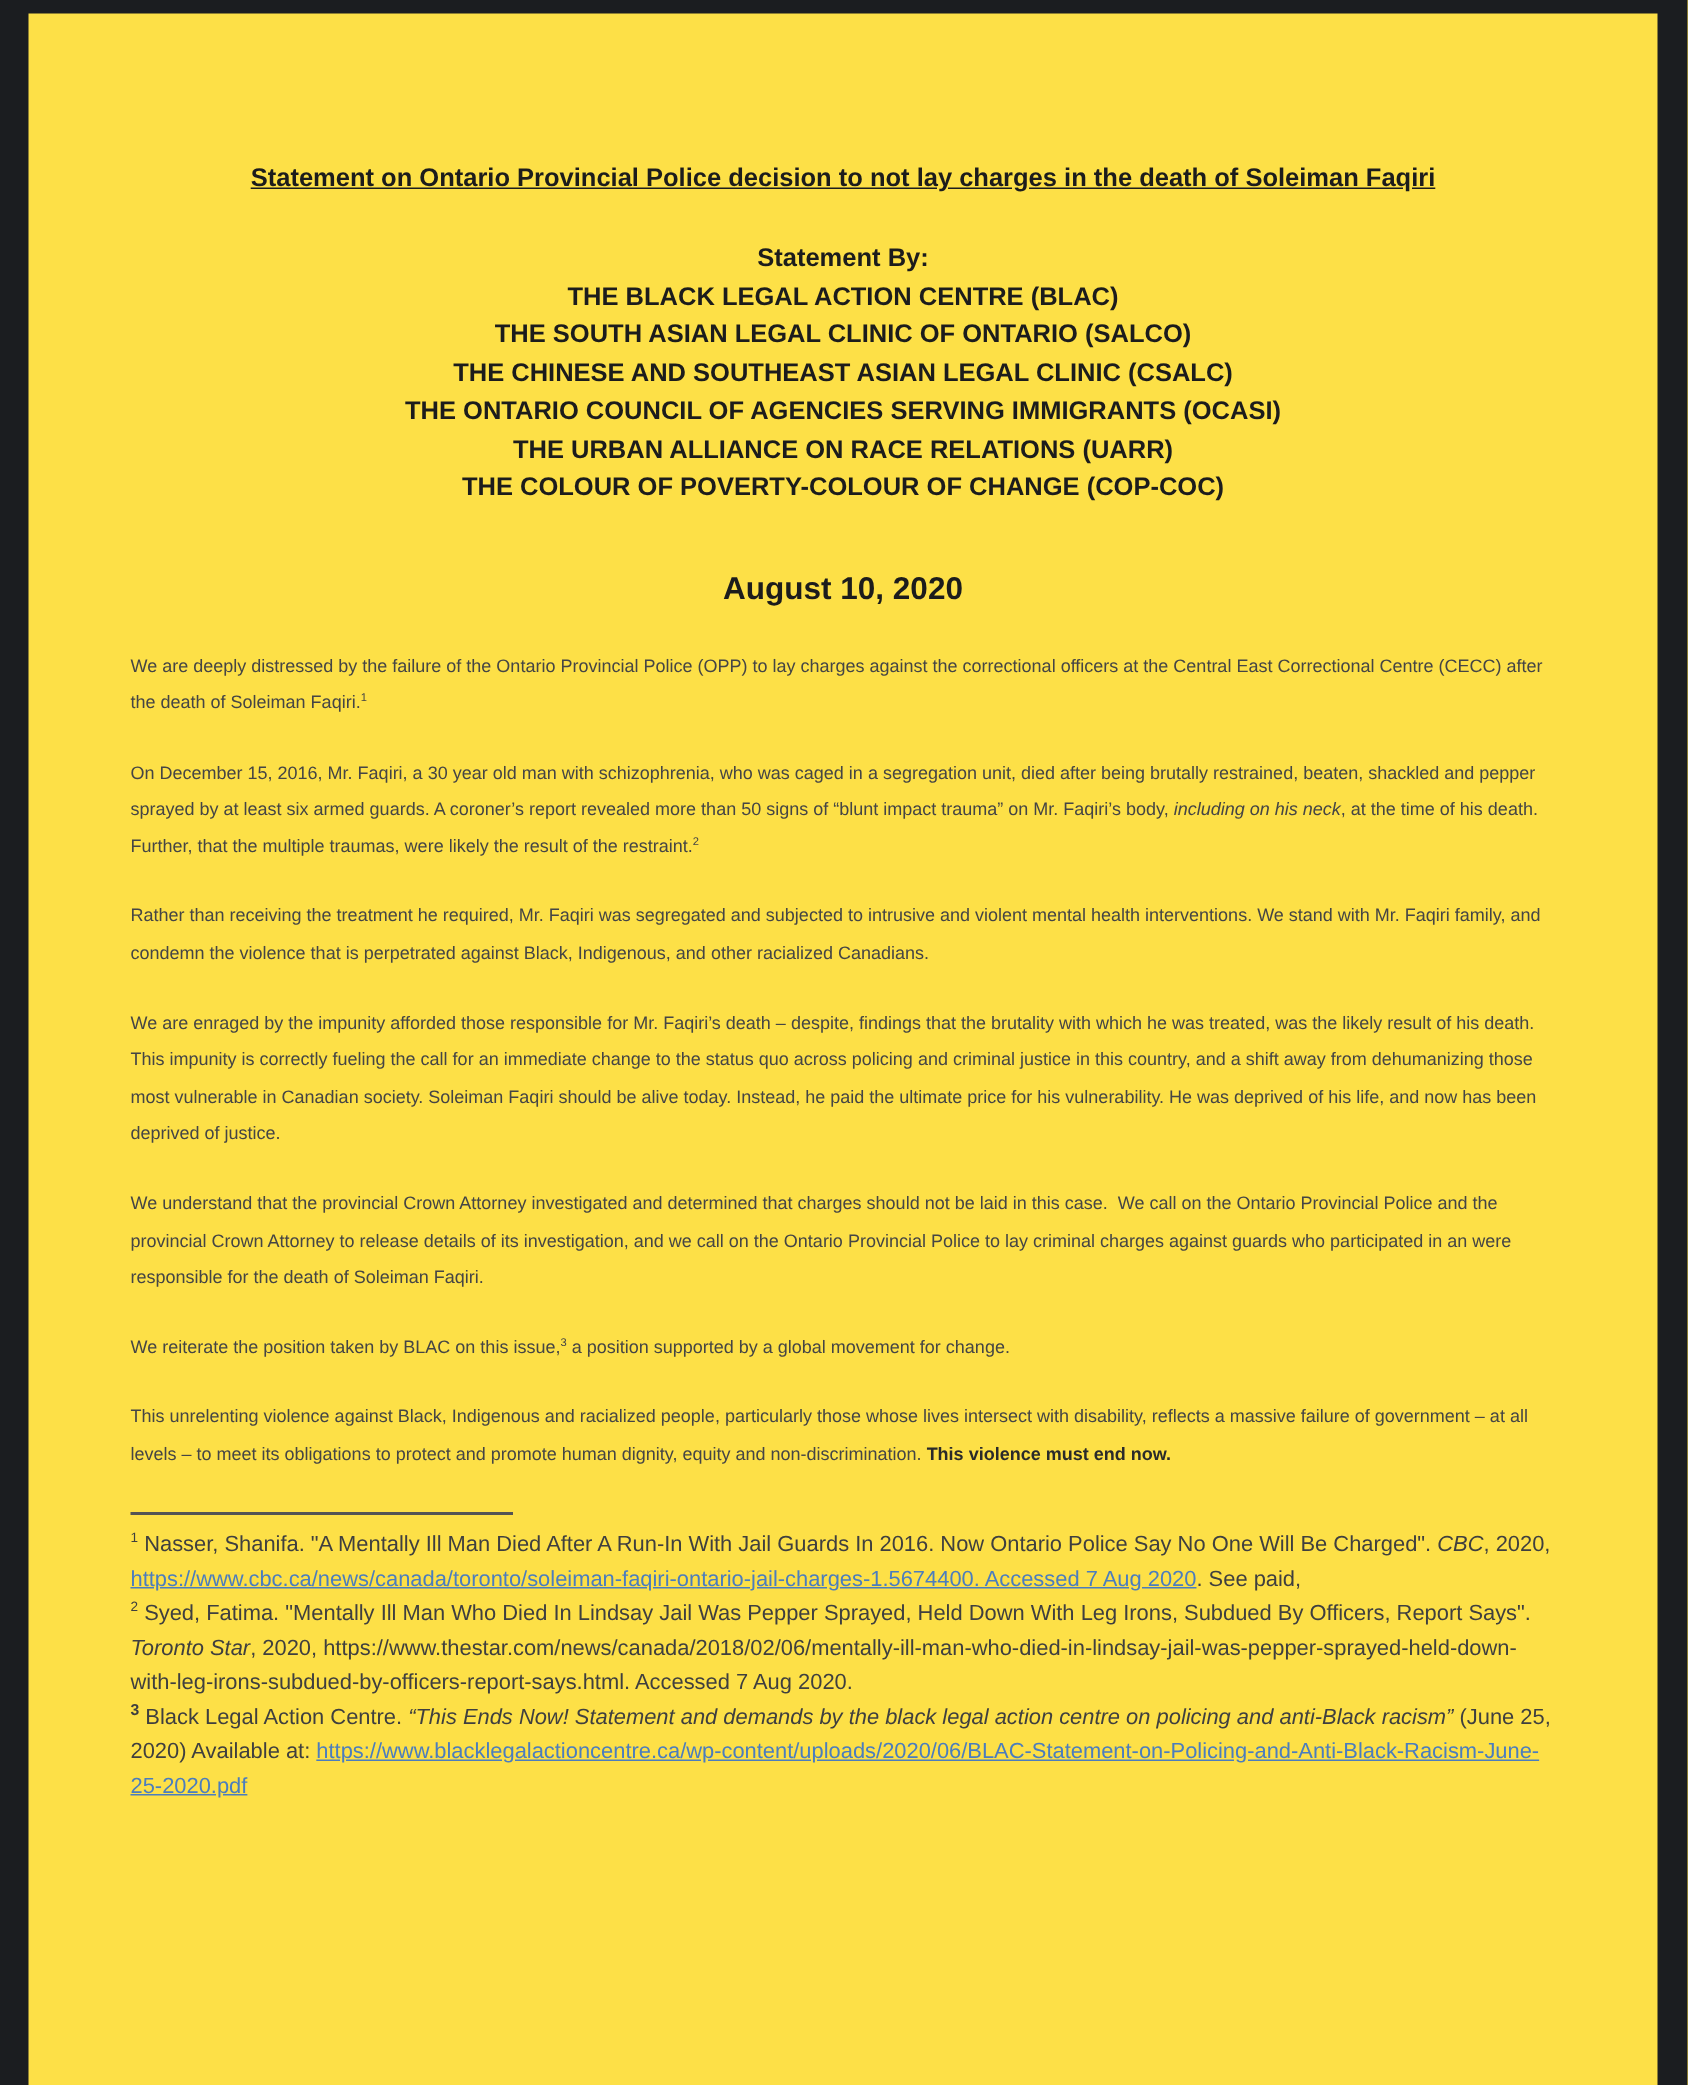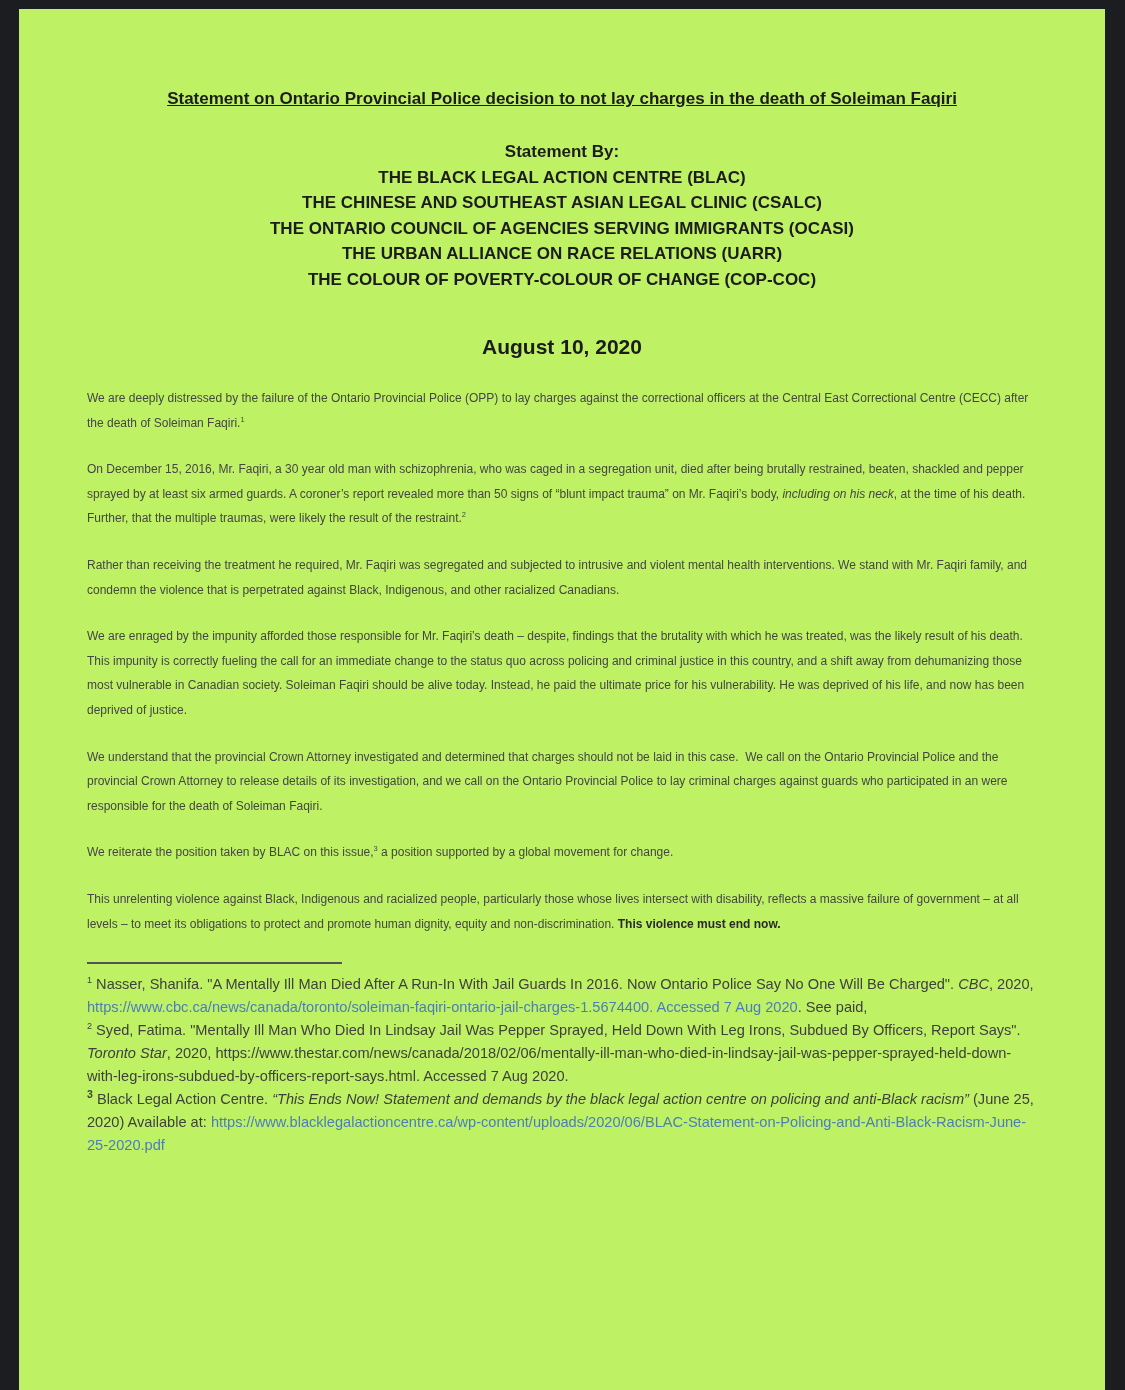--- a/index.html
+++ b/index.html
@@ -7,23 +7,23 @@
     width: 1125px; height: 1390px;
     background: #1b1d20;
     position: relative;
     font-family: "Liberation Sans", sans-serif;
     overflow: hidden;
   }
   .page {
     position: absolute;
     left: 19px; top: 9px;
     width: 1086px; height: 1381px;
-    background: #bef264;
+    background: #fde047;
     box-sizing: border-box;
-    padding: 79px 68px 30px 68px;
+    padding: 99px 68px 30px 68px;
   }
   .doc-title {
     font-size: 17px;
     font-weight: bold;
     color: #1c1c1c;
     text-align: center;
     text-decoration: underline;
     line-height: 22px;
     margin: 0 0 29px 0;
   }
@@ -46,21 +46,21 @@
   .body-text { color: #454545; font-size: 12px; }
   .body-text p {
     margin: 22px 0 0 0;
     line-height: 24.6px;
   }
   .body-text p:first-child { margin-top: 28px; }
   sup { font-size: 0.62em; line-height: 0; }
   sup.b { font-weight: bold; font-size: 0.72em; }
   .it { font-style: italic; margin-top: 32px; }
   .bd { font-weight: bold; color: #2a2a2a; }
-  .lnk { color: #4b7dbe; cursor: pointer; }
+  .lnk { color: #4b7dbe; text-decoration: underline; cursor: pointer; }
   .footnote-rule {
     border: none;
     border-top: 2px solid #545454;
     width: 255px;
     margin: 26px 0 9px 0;
   }
   .footnotes {
     font-size: 14.6px;
     line-height: 23px;
     color: #3f3f3f;
@@ -70,20 +70,21 @@
 </head>
 <body>
 
 <div class="page">
 
   <h1 class="doc-title">Statement on Ontario Provincial Police decision to not lay charges in the death of Soleiman Faqiri</h1>
 
   <div class="byline-block">
     <div>Statement By:</div>
     <div>THE BLACK LEGAL ACTION CENTRE (BLAC)</div>
+    <div>THE SOUTH ASIAN LEGAL CLINIC OF ONTARIO (SALCO)</div>
     <div>THE CHINESE AND SOUTHEAST ASIAN LEGAL CLINIC (CSALC)</div>
     <div>THE ONTARIO COUNCIL OF AGENCIES SERVING IMMIGRANTS (OCASI)</div>
     <div>THE URBAN ALLIANCE ON RACE RELATIONS (UARR)</div>
     <div>THE COLOUR OF POVERTY-COLOUR OF CHANGE (COP-COC)</div>
   </div>
 
   <div class="doc-date">August 10, 2020</div>
 
   <div class="body-text">
     <p><span>We are deeply distressed by the failure of the Ontario Provincial Police (OPP) to lay charges against the correctional officers at the Central East Correctional Centre (CECC) after the death of Soleiman Faqiri.</span><sup>1</sup></p>

